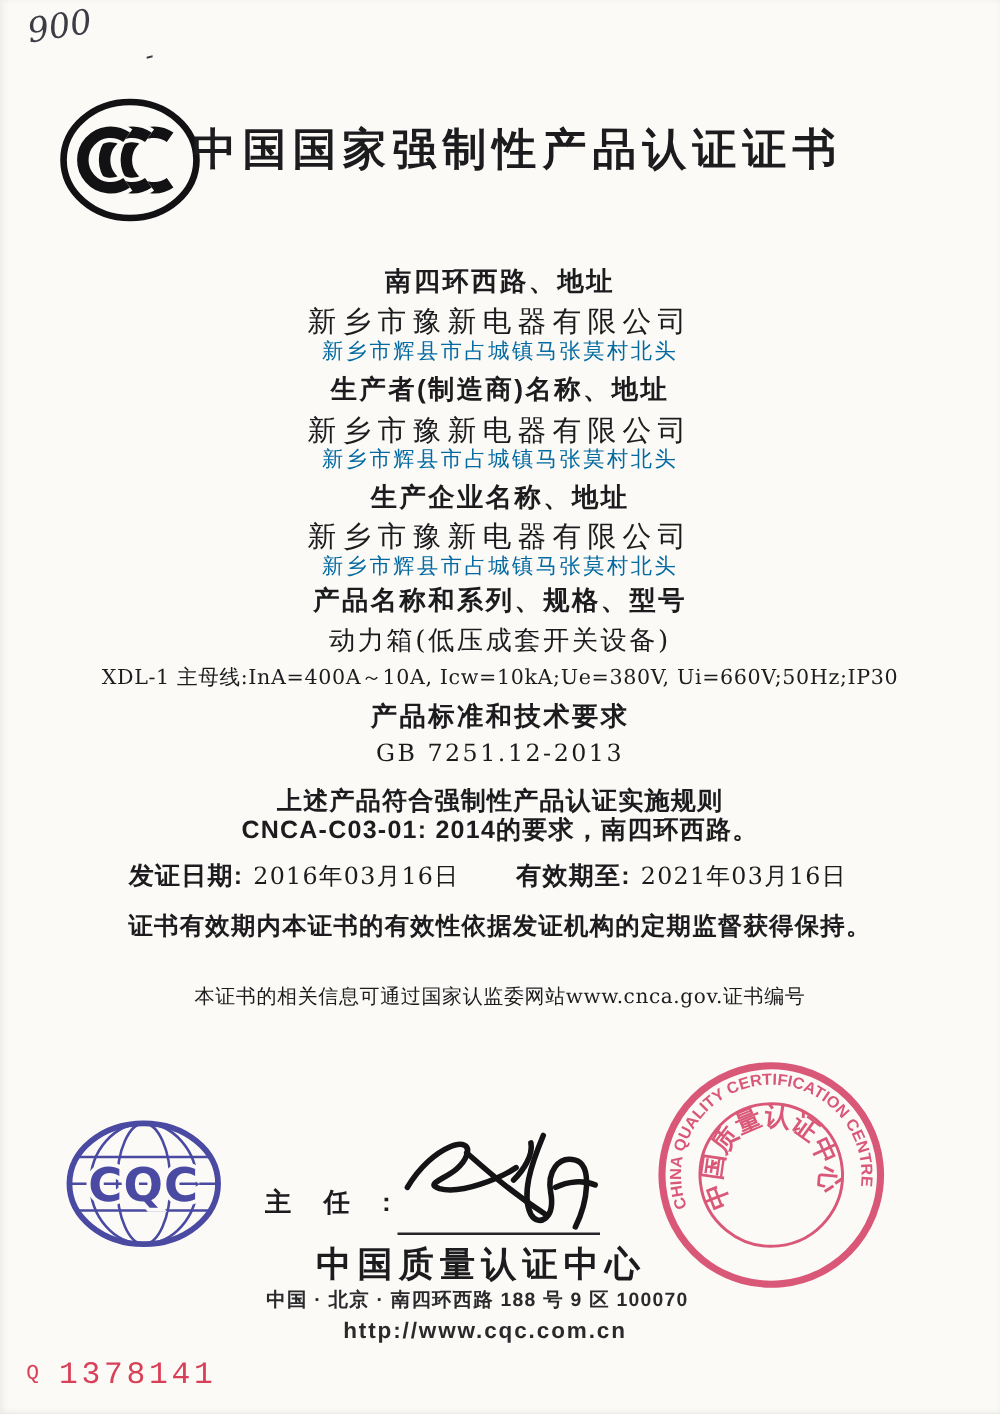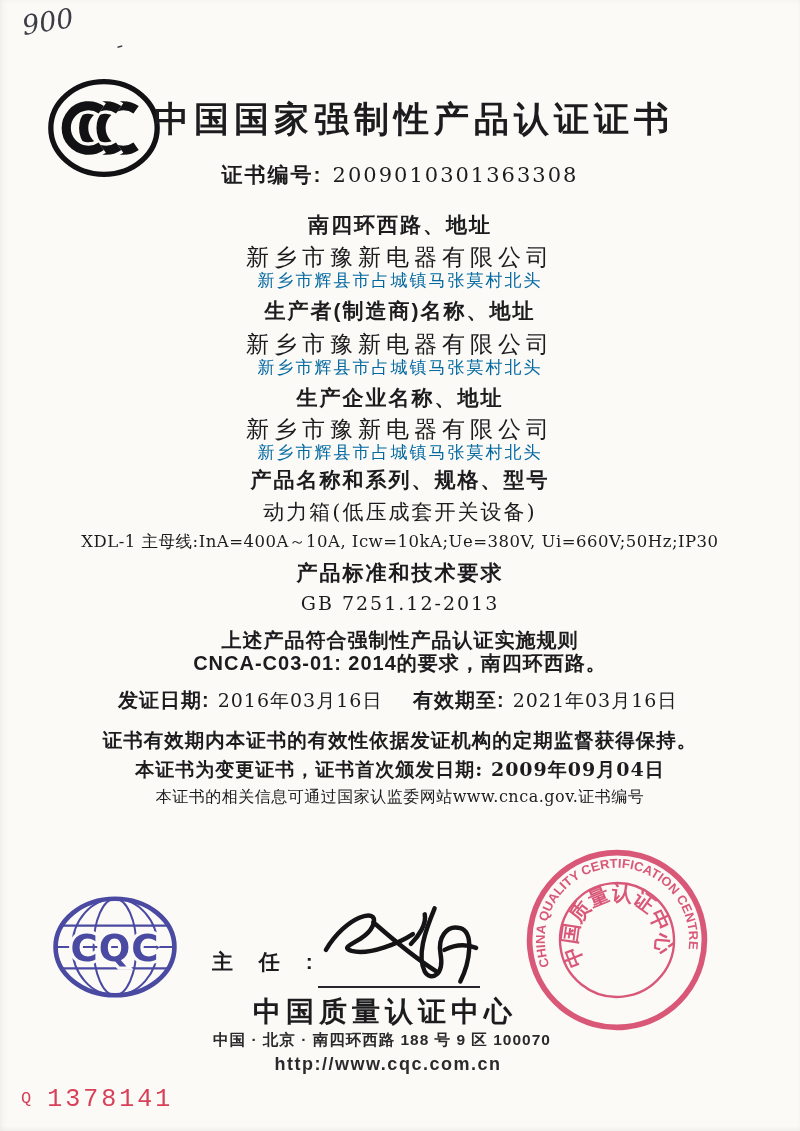--- a/index.html
+++ b/index.html
@@ -31,21 +31,21 @@
   .sec-name{font-size:23px;font-family:"DejaVu Serif",serif;letter-spacing:5px;}
   .sec-addr{font-size:17px;font-family:"DejaVu Serif",serif;letter-spacing:2px;color:#0369a1;}
   .spec{font-size:16.5px;font-family:"DejaVu Serif",serif;letter-spacing:0.5px;}
   .std-val{font-size:19px;font-family:"DejaVu Serif",serif;letter-spacing:2px;}
   .stmt{font-size:20px;font-weight:600;letter-spacing:1px;}
   
   .dates-row{position:absolute;top:687px;left:0;width:100%;height:28px;}
   .date-item{position:absolute;top:0;font-size:20px;white-space:nowrap;}
   .date-item .lbl{font-weight:bold;letter-spacing:1px;margin-right:8px;}
   .date-item .val{font-family:"DejaVu Serif",serif;font-size:19px;letter-spacing:1px;}
-  .di-issue{left:118px;}
+  .di-issue{left:103px;}
   .di-expiry{left:413px;}
   .note-strong{font-size:19.5px;font-weight:600;letter-spacing:1px;}
   .note-med{font-size:19px;font-family:"DejaVu Serif",serif;font-weight:600;letter-spacing:1px;}
   .note-small{font-size:16px;font-family:"DejaVu Serif",serif;font-weight:500;letter-spacing:0.5px;}
   
   .director{position:absolute;left:212px;top:948px;font-size:21px;font-weight:bold;letter-spacing:10px;white-space:nowrap;}
   .signature{position:absolute;left:318px;top:890px;}
   .sig-line{position:absolute;left:318px;top:986px;width:162px;height:2px;background:#26262a;}
   .seal{position:absolute;left:522px;top:845px;transform:rotate(-6deg);opacity:0.9;}
   .org-name{top:993px;font-size:28px;font-weight:bold;letter-spacing:5px;transform:translateX(-15px);}
@@ -67,23 +67,20 @@
   <svg class="ccc-logo" width="116" height="104" viewBox="0 0 120 106">
     <ellipse cx="60" cy="53" rx="55" ry="48" fill="none" stroke="#121214" stroke-width="5.5"></ellipse>
     <path d="M93.2,34.2 A23,23 0 1 0 93.2,71.8" fill="none" stroke="#121214" stroke-width="9.5"></path>
     <path d="M75.2,34.2 A23,23 0 1 0 75.2,71.8" fill="none" stroke="#fbfaf7" stroke-width="16.5"></path>
     <path d="M75.2,34.2 A23,23 0 1 0 75.2,71.8" fill="none" stroke="#121214" stroke-width="9.5"></path>
     <path d="M57.2,34.2 A23,23 0 1 0 57.2,71.8" fill="none" stroke="#fbfaf7" stroke-width="16.5"></path>
     <path d="M57.2,34.2 A23,23 0 1 0 57.2,71.8" fill="none" stroke="#121214" stroke-width="9.5"></path>
   </svg>
 
   <div class="ab title">中国国家强制性产品认证证书</div>
-  <div class="ab certno">
-    <span class="lbl">证书编号:</span><span class="num">2009010301363308</span>
-  </div>
 
   <div class="ab sec-h" style="top:211px">南四环西路、地址</div>
   <div class="ab sec-name" style="top:242px">新乡市豫新电器有限公司</div>
   <div class="ab sec-addr" style="top:269px">新乡市辉县市占城镇马张莫村北头</div>
 
   <div class="ab sec-h" style="top:297px">生产者(制造商)名称、地址</div>
   <div class="ab sec-name" style="top:329px">新乡市豫新电器有限公司</div>
   <div class="ab sec-addr" style="top:356px">新乡市辉县市占城镇马张莫村北头</div>
 
   <div class="ab sec-h" style="top:384px">生产企业名称、地址</div>
@@ -103,21 +100,20 @@
   <div class="dates-row">
     <span class="date-item di-issue">
       <span class="lbl">发证日期:</span><span class="val">2016年03月16日</span>
     </span>
     <span class="date-item di-expiry">
       <span class="lbl">有效期至:</span><span class="val">2021年03月16日</span>
     </span>
   </div>
 
   <div class="ab note-strong" style="top:727px">证书有效期内本证书的有效性依据发证机构的定期监督获得保持。</div>
-  <div class="ab note-med" style="top:757px">本证书为变更证书，证书首次颁发日期: 2009年09月04日</div>
   <div class="ab note-small" style="top:787px">本证书的相关信息可通过国家认监委网站www.cnca.gov.证书编号</div>
 
   <svg class="cqc-logo" width="130" height="110" viewBox="0 0 140 118">
     <g fill="none" stroke="#4a4aa2">
       <ellipse cx="70" cy="59" rx="64" ry="52" stroke-width="5"></ellipse>
       <ellipse cx="70" cy="59" rx="46" ry="52" stroke-width="2.2"></ellipse>
       <ellipse cx="70" cy="59" rx="23" ry="52" stroke-width="2.2"></ellipse>
       <path d="M12,36 L128,36" stroke-width="2.2"></path>
       <path d="M6,59 L134,59" stroke-width="2.2"></path>
       <path d="M12,82 L128,82" stroke-width="2.2"></path>

